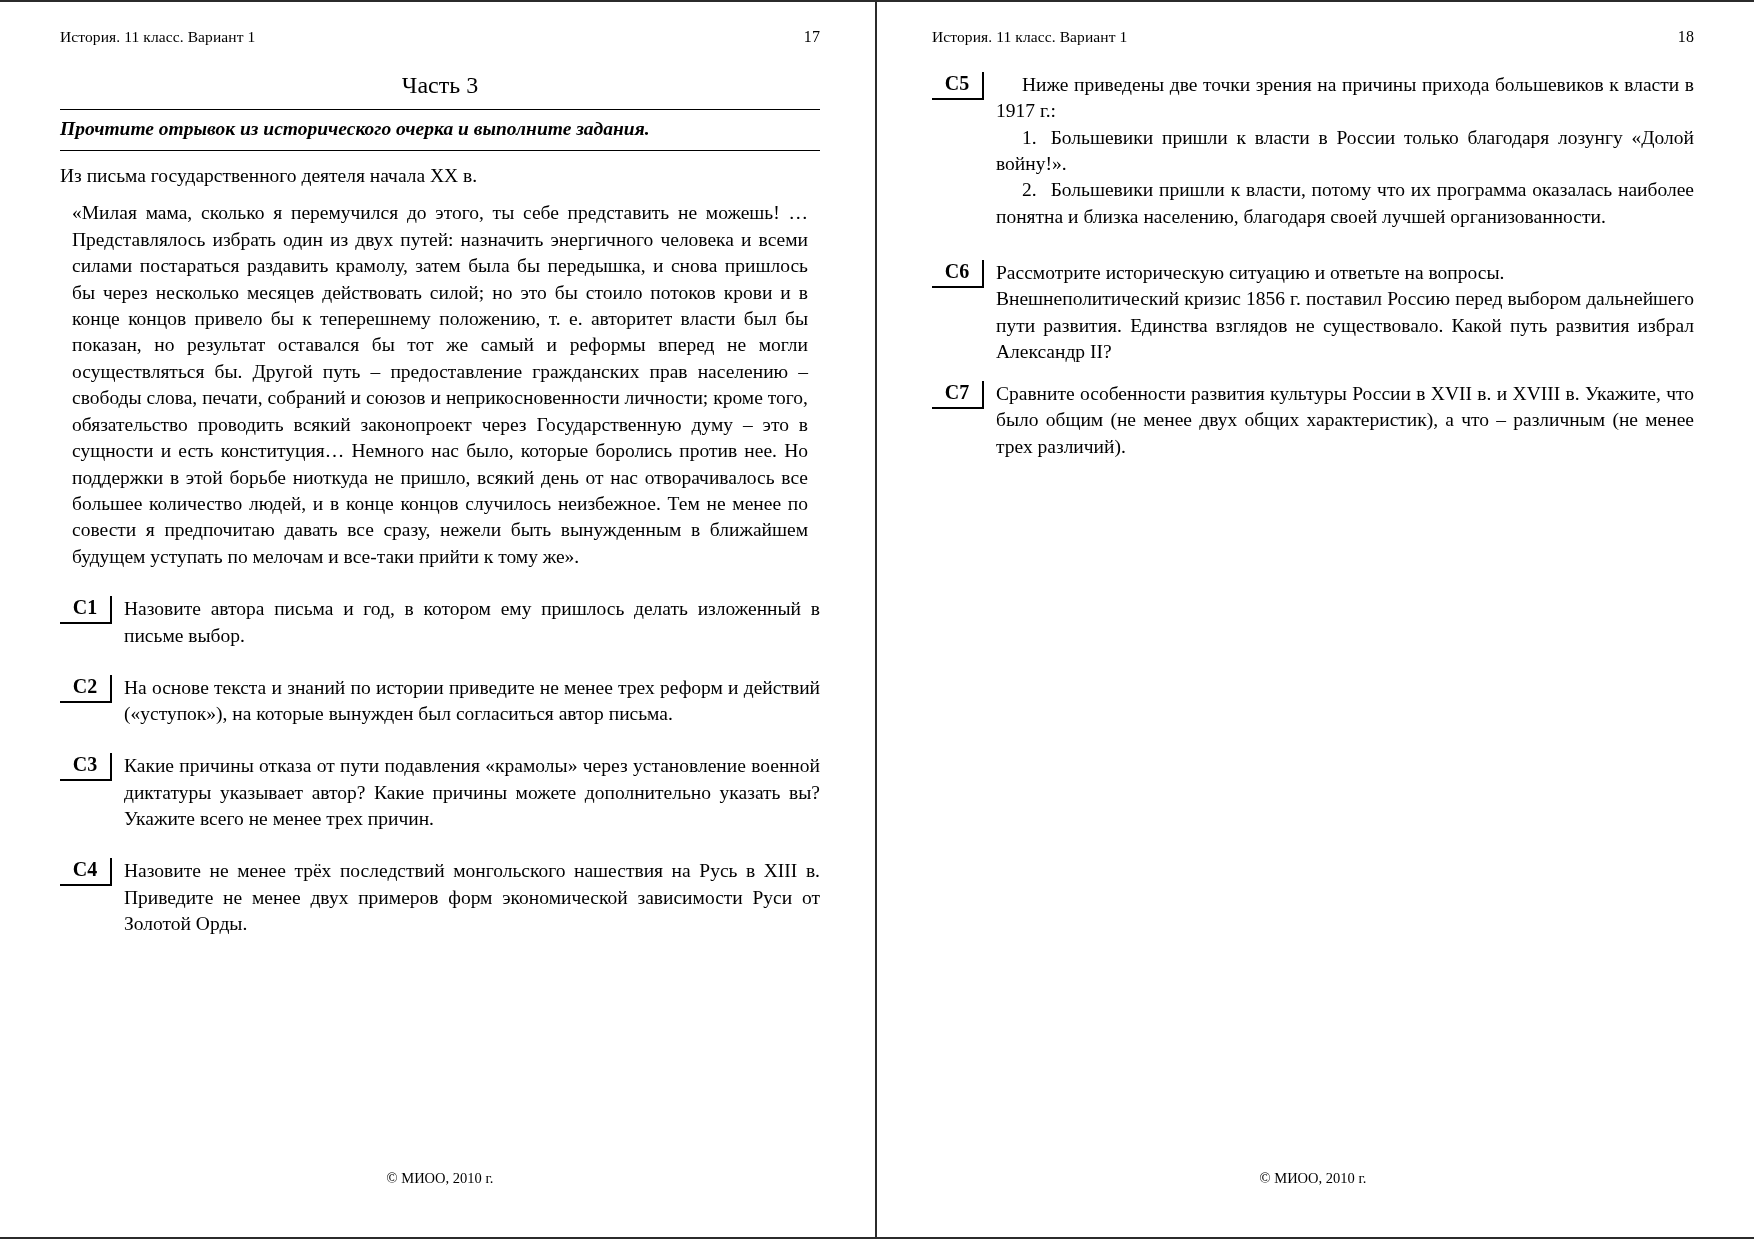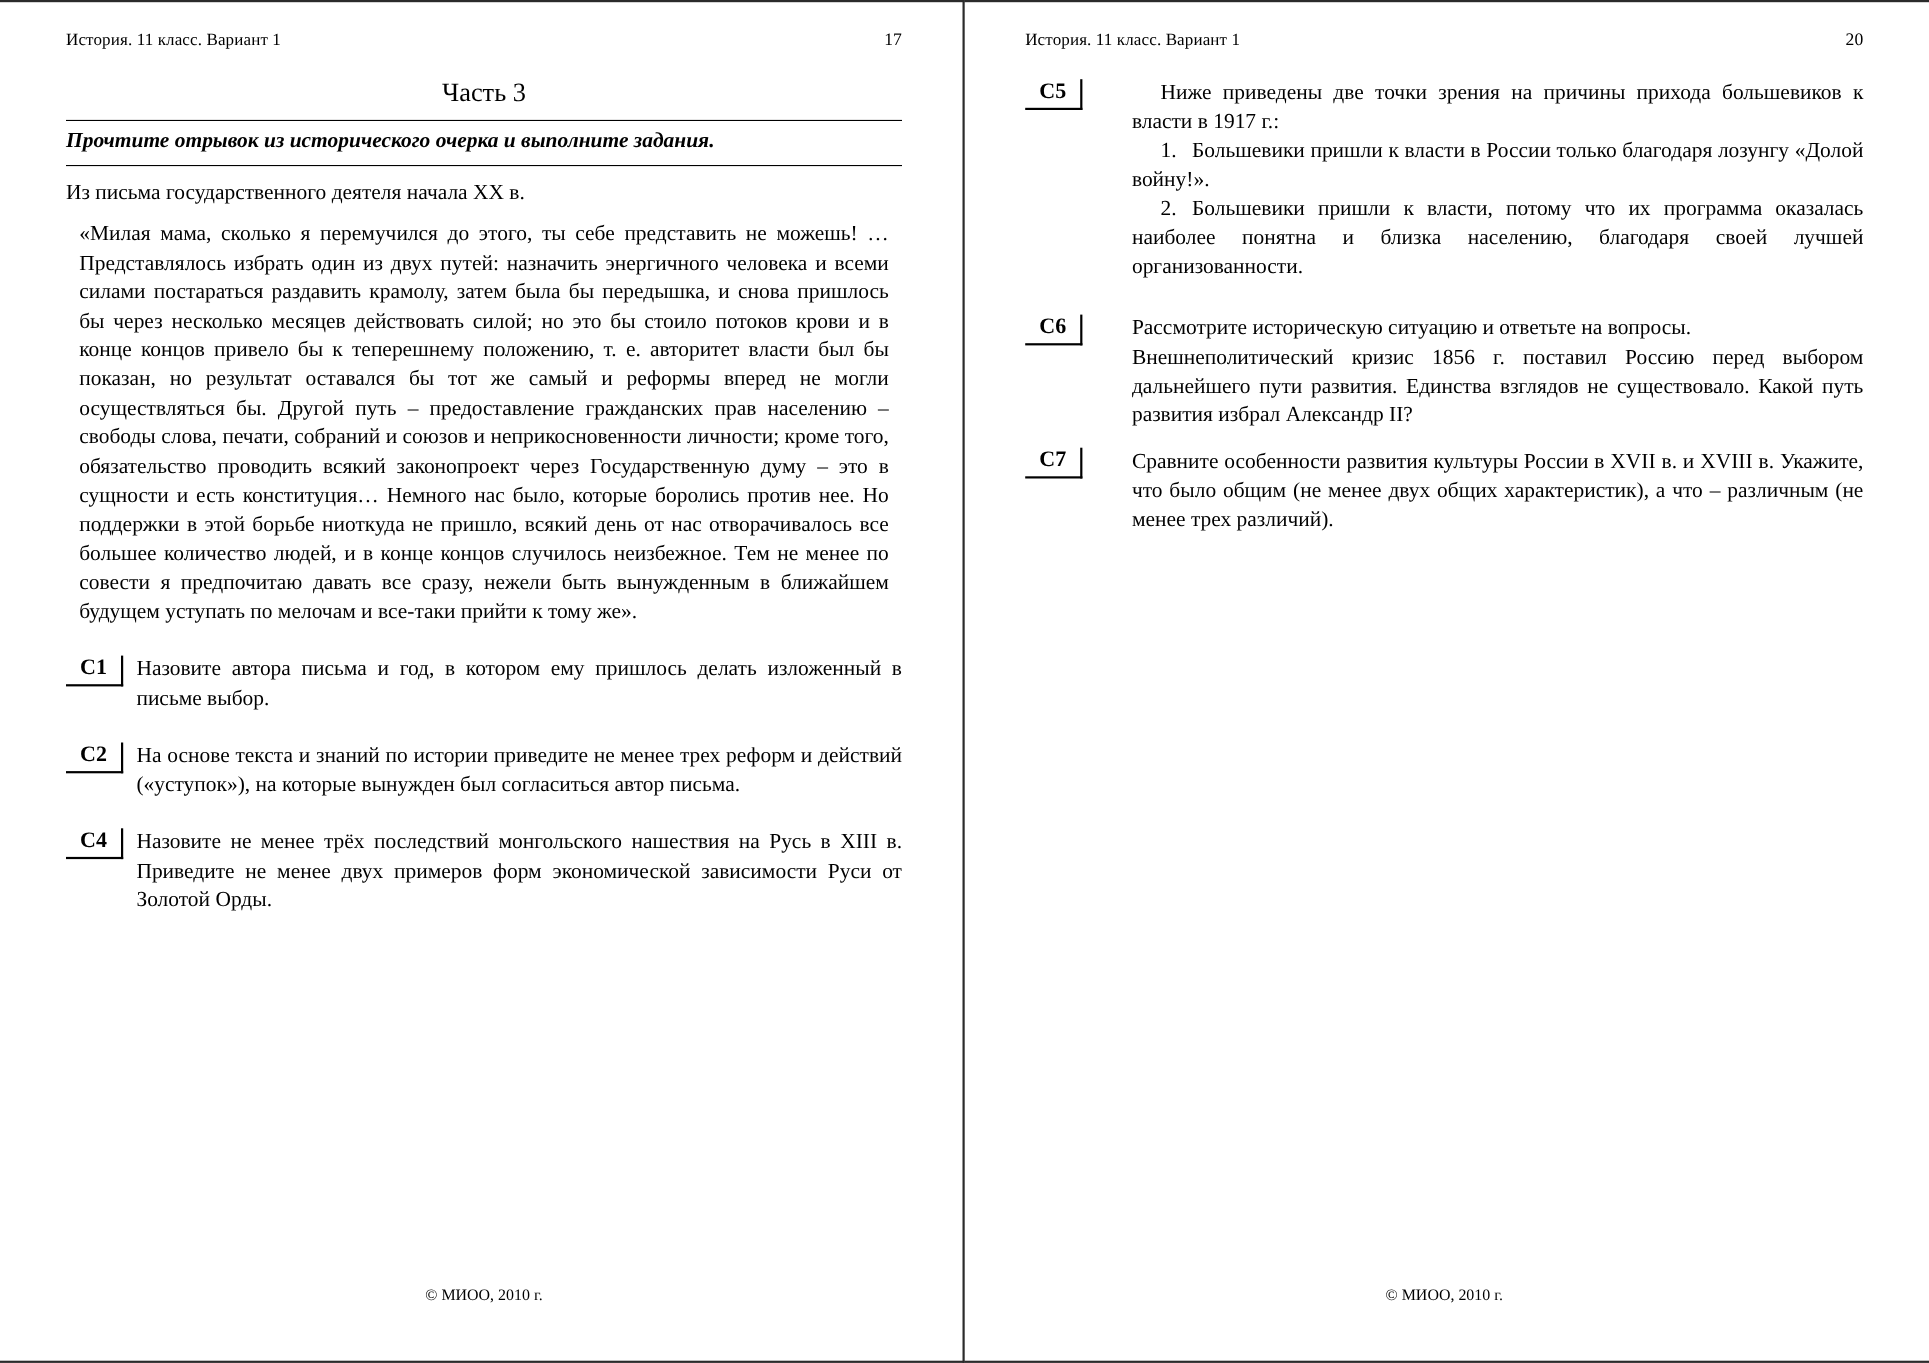--- a/index.html
+++ b/index.html
@@ -129,21 +129,21 @@
   .copyright {
     position: absolute;
     bottom: 52px;
     left: 0;
     right: 0;
     text-align: center;
     font-size: 14.5px;
   }
   .page-left .copyright { left: 60px; right: 55px; }
   .page-right .copyright { left: 55px; right: 60px; }
-  .task.r { margin-top: 22px; gap: 33px; }
+  .task.r { margin-top: 22px; }
 </style>
 </head>
 <body>
 
 <div class="spread">
 
   <div class="page page-left">
     <div class="page-border-top"></div>
     <div class="page-border-bottom"></div>
 
@@ -164,36 +164,40 @@
     <div class="task">
       <div class="task-code">C1</div>
       <div class="task-body">Назовите автора письма и год, в котором ему пришлось делать изложенный в письме выбор.</div>
     </div>
 
     <div class="task">
       <div class="task-code">C2</div>
       <div class="task-body">На основе текста и знаний по истории приведите не менее трех реформ и действий («уступок»), на которые вынужден был согласиться автор письма.</div>
     </div>
 
+    <div class="task">
+      <div class="task-code">C3</div>
+      <div class="task-body">Какие причины отказа от пути подавления «крамолы» через установление военной диктатуры указывает автор? Какие причины можете дополнительно указать вы? Укажите всего не менее трех причин.</div>
+    </div>
 
     <div class="task">
       <div class="task-code">C4</div>
       <div class="task-body">Назовите не менее трёх последствий монгольского нашествия на Русь в XIII в. Приведите не менее двух примеров форм экономической зависимости Руси от Золотой Орды.</div>
     </div>
 
     <div class="copyright">© МИОО, 2010 г.</div>
   </div>
 
   <div class="page page-right">
     <div class="page-border-top"></div>
     <div class="page-border-bottom"></div>
 
     <div class="runhead">
       <span class="title">История. 11 класс. Вариант 1</span>
-      <span class="pageno">20</span>
+      <span class="pageno">18</span>
     </div>
 
     <div class="task r" style="margin-top:14px;">
       <div class="task-code">C5</div>
       <div class="task-body">
         <p class="indent">Ниже приведены две точки зрения на причины прихода большевиков к власти в 1917 г.:</p>
         <p class="numlist-item">
           <span class="num">1.</span><span>Большевики пришли к власти в России только благодаря лозунгу «Долой войну!».</span>
         </p>
         <p class="numlist-item">

